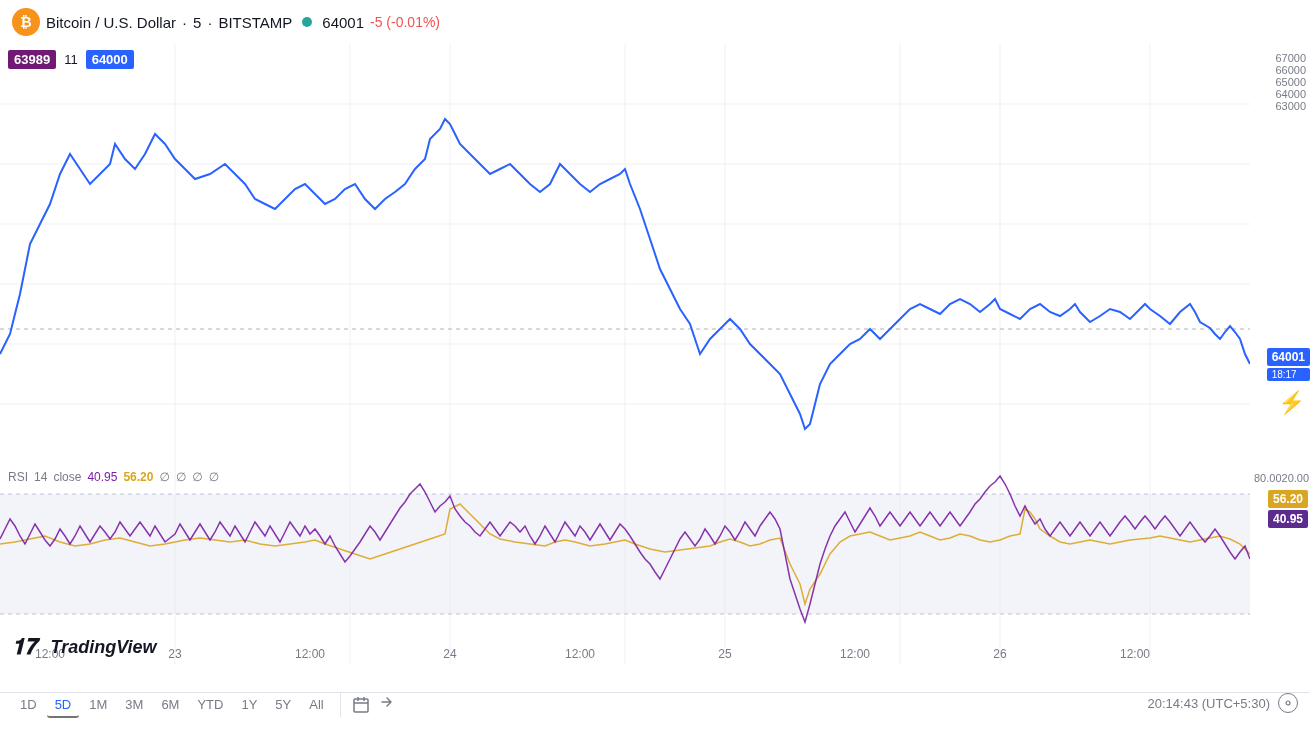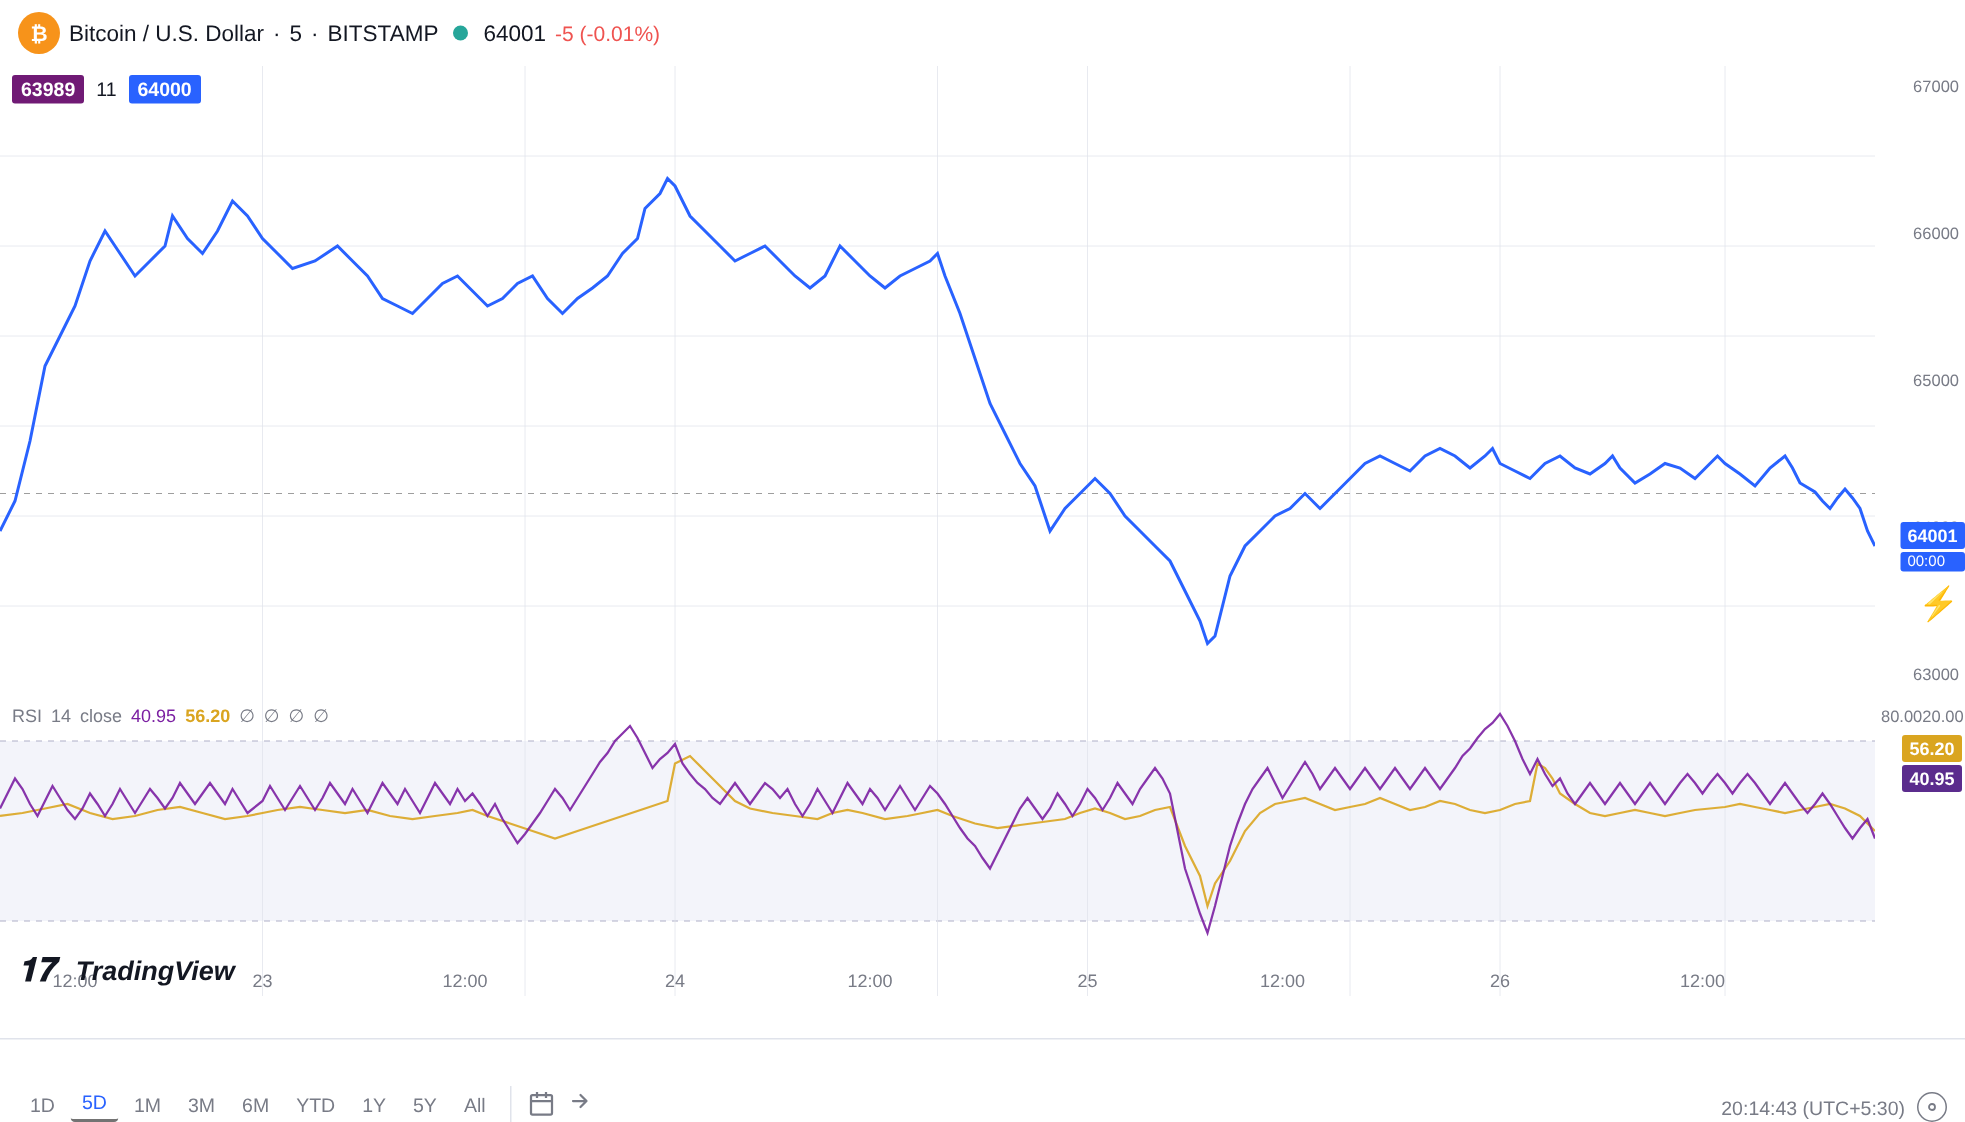--- a/index.html
+++ b/index.html
@@ -122,21 +122,20 @@
 
     .main-chart-right-axis {
       position: absolute;
       top: 44px;
       right: 0;
       width: 60px;
       height: 420px;
       background: #ffffff;
       display: flex;
       flex-direction: column;
-      justify-content: space-between;
       padding: 8px 4px;
     }
 
     .axis-label {
       font-size: 11px;
       color: #787b86;
       text-align: right;
     }
 
     
@@ -232,21 +231,21 @@
     
     .bottom-toolbar {
       position: absolute;
       bottom: 0;
       left: 0;
       right: 0;
       height: 56px;
       background: #ffffff;
       border-top: 1px solid #e0e3eb;
       display: flex;
-      align-items: flex-end;
+      align-items: flex-start;
       padding: 0 12px;
       gap: 2px;
     }
 
     .period-btn {
       padding: 4px 8px;
       font-size: 13px;
       color: #787b86;
       cursor: pointer;
       border: none;
@@ -479,21 +478,21 @@
   <div class="main-chart-right-axis">
     <span class="axis-label">67000</span>
     <span class="axis-label">66000</span>
     <span class="axis-label">65000</span>
     <span class="axis-label">64000</span>
     <span class="axis-label">63000</span>
   </div>
 
   <div style="position:absolute; right:0; top:348px; z-index:20;">
     <div style="background:#2962ff; color:white; font-size:12px; font-weight:700; padding:2px 5px; border-radius:2px; margin-bottom:2px;">64001</div>
-    <div style="background:#2962ff; color:white; font-size:10px; padding:1px 5px; border-radius:2px;">00:00</div>
+    <div style="background:#2962ff; color:white; font-size:10px; padding:1px 5px; border-radius:2px;">18:17</div>
   </div>
 
   <div class="lightning-icon">⚡</div>
 
   <div class="rsi-panel">
     <svg width="100%" height="100%" viewBox="0 0 1250 200" preserveAspectRatio="none" xmlns="http://www.w3.org/2000/svg">
 
       <rect x="0" y="30" width="1250" height="120" fill="#e8eaf6" opacity="0.5"></rect>
 
       <line x1="0" y1="30" x2="1250" y2="30" stroke="#b0b0c8" stroke-width="0.8" stroke-dasharray="4,4"></line>

